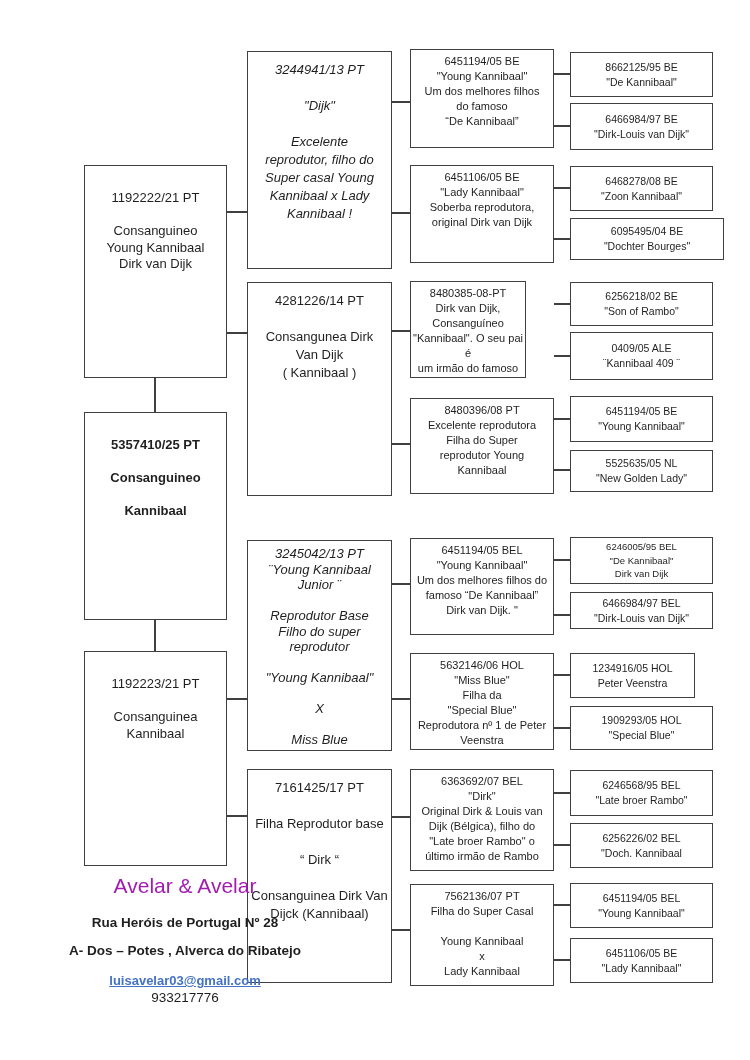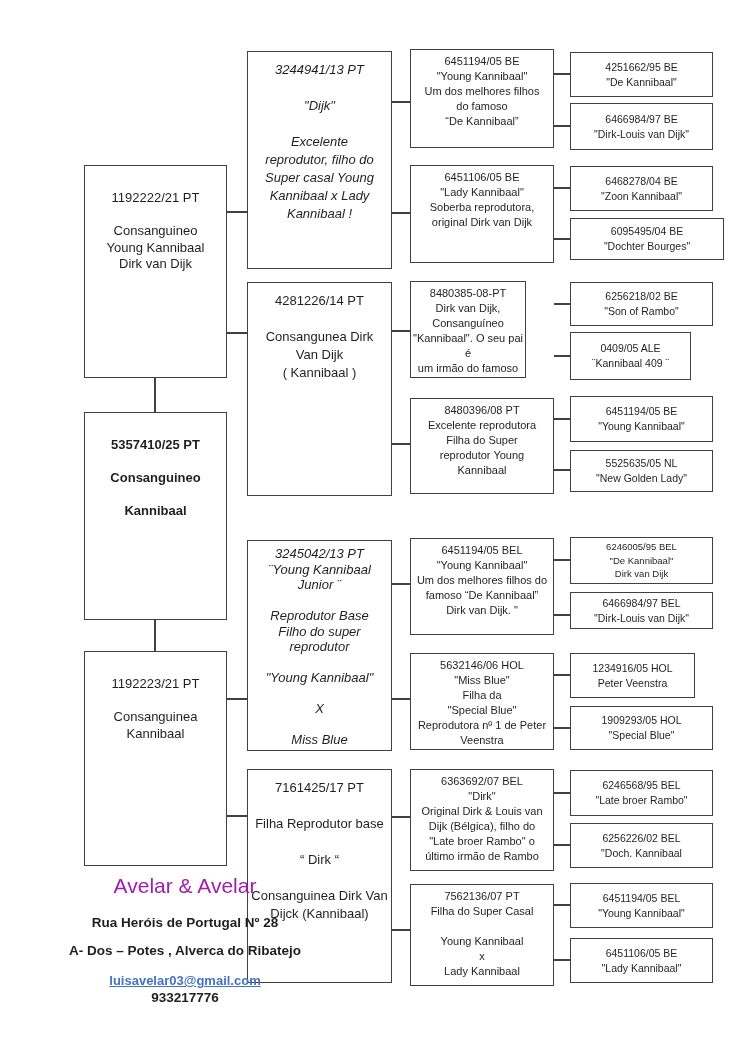--- a/index.html
+++ b/index.html
@@ -20,21 +20,21 @@
   .g4{font-size:10.5px;line-height:15px;display:flex;flex-direction:column;justify-content:center;}
   .g4.small{font-size:9.5px;line-height:13.5px;}
   .hline,.vline{position:absolute;background:#404040;}
   .hline{height:2px;}
   .vline{width:2px;}
   .footer{position:absolute;left:20px;top:874px;width:330px;text-align:center;}
   .loft-name{font-size:21px;color:#a21caf;margin:0 0 17px 0;}
   .addr{font-size:13.5px;font-weight:bold;margin:0 0 13px 0;}
   .addr2{margin-bottom:15px;}
   .email{font-size:13px;font-weight:bold;color:#4472c4;text-decoration:underline;display:block;margin-bottom:2px;cursor:pointer;}
-  .phone{font-size:13.5px;font-weight:bold;}
+  .phone{font-size:13.5px;font-weight:normal;}
 </style>
 </head>
 <body>
 
 <div class="box g1" style="left:84px;top:165px;width:143px;height:213px">1192222/21 PT
 
 Consanguineo
 Young Kannibaal
 Dirk van Dijk</div>
 <div class="box g1 bold" style="left:84px;top:412px;width:143px;height:208px">5357410/25 PT
@@ -120,31 +120,31 @@
 Dijk (Bélgica), filho do
 "Late broer Rambo" o
 último irmão de Rambo</div>
 <div class="box g3" style="left:410px;top:884px;width:144px;height:102px">7562136/07 PT
 Filha do Super Casal
 
 Young Kannibaal
 x
 Lady Kannibaal</div>
 
-<div class="box g4" style="left:570px;top:52px;width:143px;height:45px">4251662/95 BE
+<div class="box g4" style="left:570px;top:52px;width:143px;height:45px">8662125/95 BE
 "De Kannibaal"</div>
 <div class="box g4" style="left:570px;top:103px;width:143px;height:47px">6466984/97 BE
 "Dirk-Louis van Dijk"</div>
-<div class="box g4" style="left:570px;top:166px;width:143px;height:45px">6468278/04 BE
+<div class="box g4" style="left:570px;top:166px;width:143px;height:45px">6468278/08 BE
 "Zoon Kannibaal"</div>
 <div class="box g4" style="left:570px;top:218px;width:154px;height:42px">6095495/04 BE
 "Dochter Bourges"</div>
 <div class="box g4" style="left:570px;top:282px;width:143px;height:44px">6256218/02 BE
 "Son of Rambo"</div>
-<div class="box g4" style="left:570px;top:332px;width:121px;height:48px">0409/05 ALE
+<div class="box g4" style="left:570px;top:332px;width:143px;height:48px">0409/05 ALE
 ¨Kannibaal 409 ¨</div>
 <div class="box g4" style="left:570px;top:396px;width:143px;height:46px">6451194/05 BE
 "Young Kannibaal"</div>
 <div class="box g4" style="left:570px;top:450px;width:143px;height:42px">5525635/05 NL
 "New Golden Lady"</div>
 <div class="box g4 small" style="left:570px;top:537px;width:143px;height:47px">6246005/95 BEL
 "De Kannibaal"
 Dirk van Dijk</div>
 <div class="box g4" style="left:570px;top:592px;width:143px;height:37px">6466984/97 BEL
 "Dirk-Louis van Dijk"</div>

